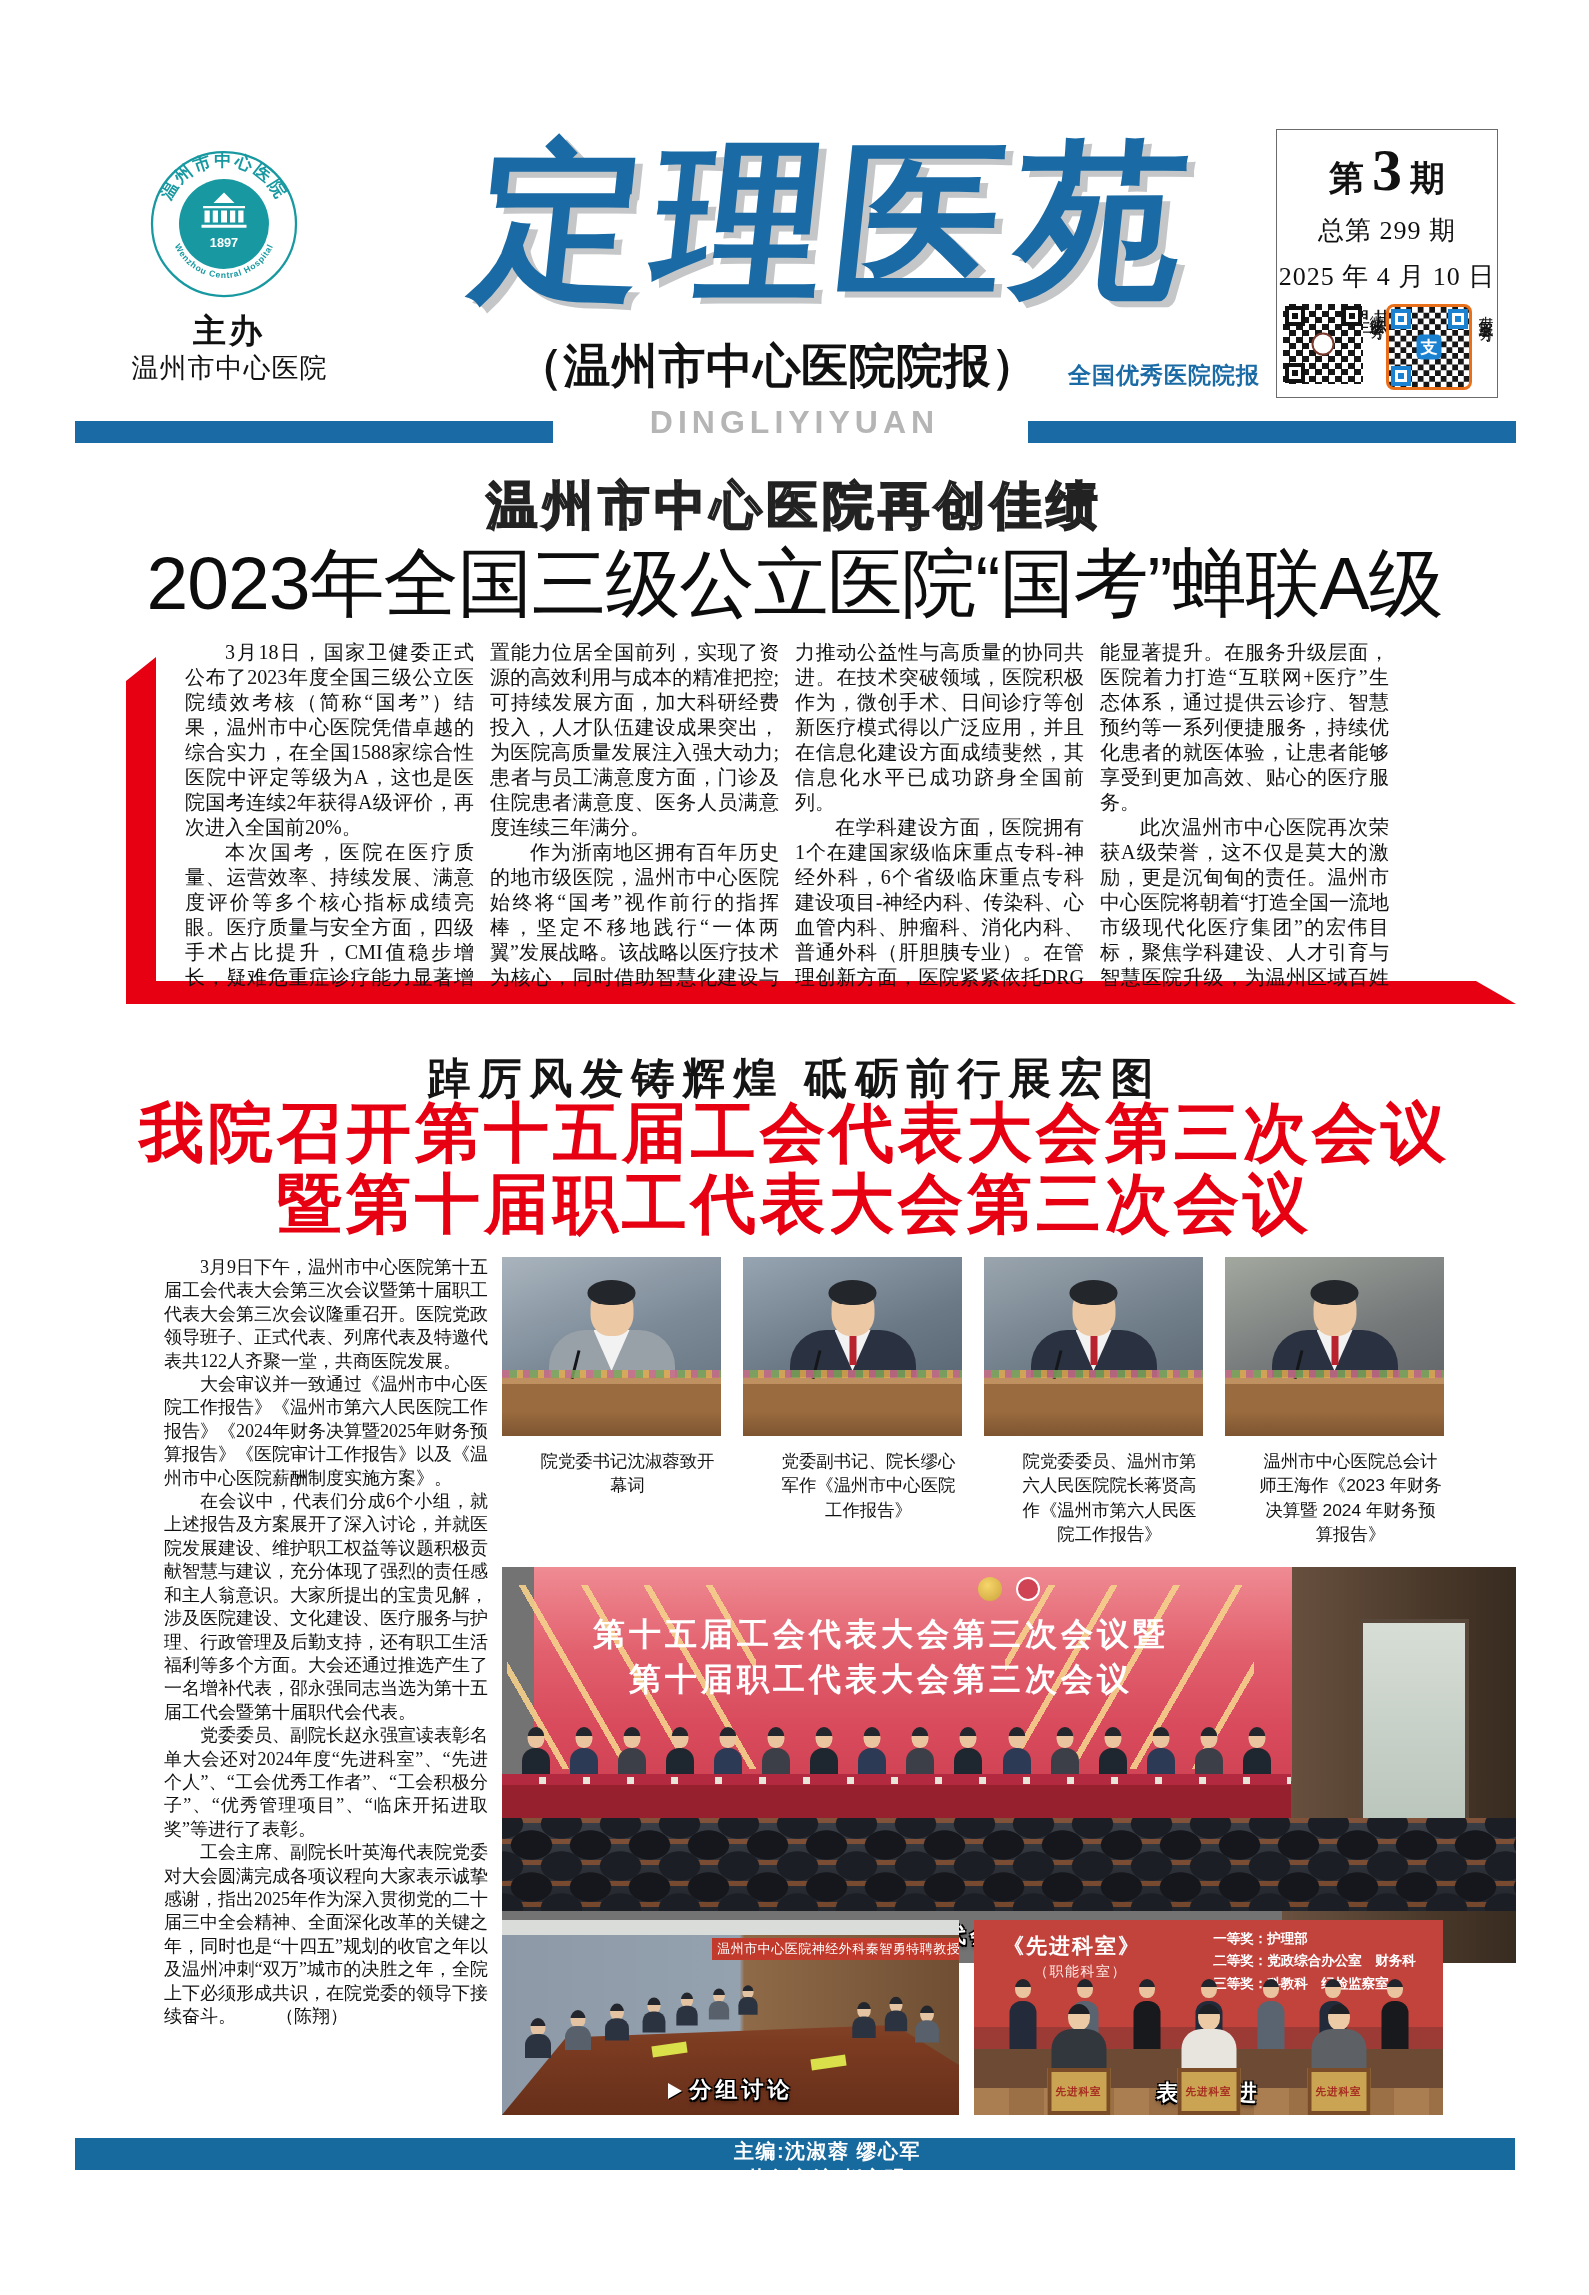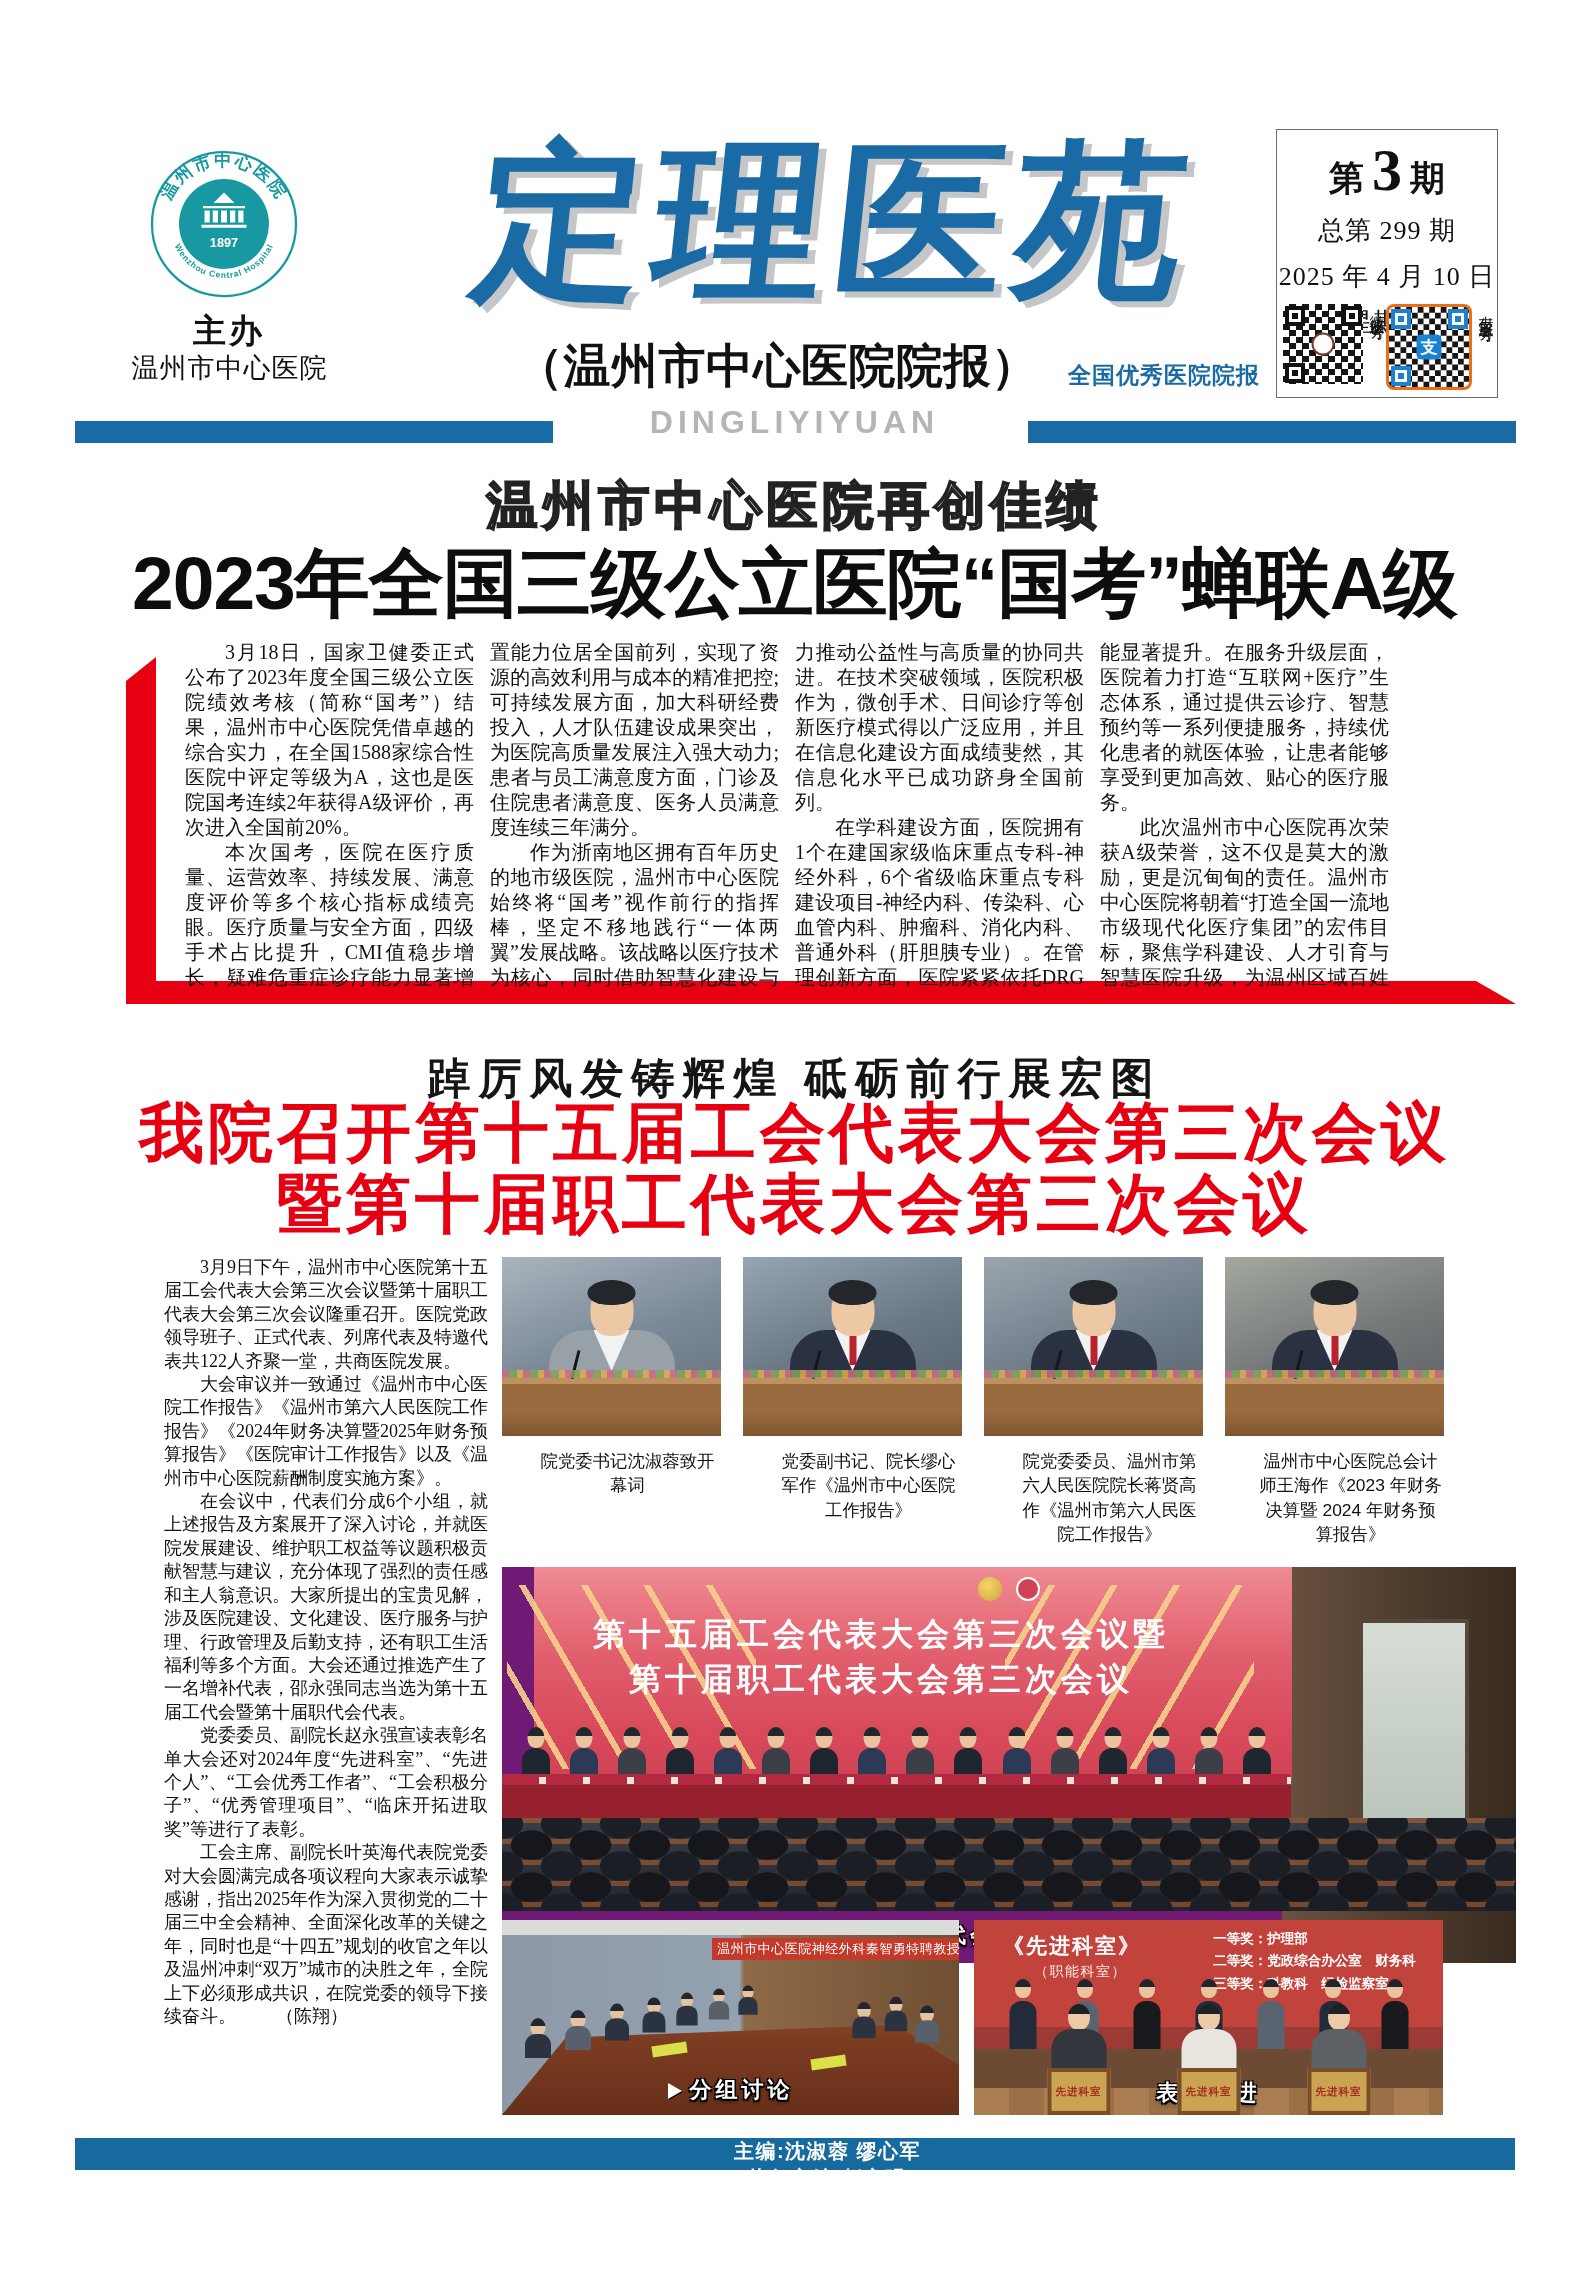--- a/index.html
+++ b/index.html
@@ -42,21 +42,21 @@
   .qrc-ali{position:absolute;left:50%;top:50%;transform:translate(-50%,-50%);width:25px;height:25px;
            border-radius:5px;background:#1b82d2;color:#fff;font-size:17px;line-height:25px;text-align:center;font-weight:bold;}
   .qrlabel{writing-mode:vertical-rl;height:80px;font-size:15px;letter-spacing:2.5px;display:flex;align-items:center;color:#111;}
 
   
   #a1kicker{left:0;top:472px;width:100%;text-align:center;font-size:51px;font-weight:800;
             letter-spacing:5px;color:#2c2c2c;}
   @supports (-webkit-text-stroke:3px #222){
     #a1kicker{-webkit-text-stroke:2px #222;color:#fff;}
   }
-  #a1headline{left:0;top:534px;width:100%;text-align:center;font-size:75px;font-weight:700;
+  #a1headline{left:0;top:534px;width:100%;text-align:center;font-size:75px;font-weight:400;
               color:#0d0d0d;white-space:nowrap;letter-spacing:-1px;}
   #redv{left:126px;top:657px;width:30px;height:347px;background:#e60012;
         clip-path:polygon(0 24px,100% 0,100% 100%,0 100%);}
   #redh{left:126px;top:981px;width:1390px;height:23px;background:#e60012;
         clip-path:polygon(0 0,calc(100% - 40px) 0,100% 100%,0 100%);}
   #a1cols{left:185px;top:640px;width:1261px;height:352px;display:flex;gap:16px;
           font-family:"Liberation Serif",serif;font-size:20px;line-height:25px;
           text-align:justify;overflow:hidden;}
   .a1col{width:289px;flex:0 0 289px;}
   #a1cols p,#a2body p{margin:0;}
@@ -91,21 +91,21 @@
   .v1 .torso{background:#98a0a8;}
   .podium{position:absolute;left:0;bottom:0;width:100%;height:59px;
           background:linear-gradient(180deg,#c09160 0 7px,#9a6b3e 7px 58%,#7d5531 100%);}
   .podium::before{content:"";position:absolute;left:33%;top:-27px;width:2.5px;height:29px;
           background:#15161a;transform:rotate(14deg);}
   .podium::after{content:"";position:absolute;left:0;top:-7px;width:100%;height:8px;opacity:.85;
           background:repeating-linear-gradient(90deg,#c96d86 0 7px,#7fa65a 7px 15px,#e0aa4f 15px 21px);}
   .hs-cap{margin-top:13px;font-size:17.4px;line-height:24.4px;text-align:center;margin-left:32px;}
 
   
-  #bigphoto{left:502px;top:1567px;width:1014px;height:396px;overflow:hidden;background:#701a75;font-family:Liberation Serif, serif;}
+  #bigphoto{left:502px;top:1567px;width:1014px;height:396px;overflow:hidden;background:#737373;font-family:Liberation Serif, serif;}
   .bp-wall{position:absolute;right:0;top:0;width:234px;height:100%;
            background:linear-gradient(90deg,#6a5140,#4b3a2b 60%,#382b20);}
   .bp-window{position:absolute;right:47px;top:52px;width:110px;height:214px;
            background:linear-gradient(180deg,#d7ded6,#b9c4bb);box-shadow:inset 0 0 0 4px #57463a;}
   .bp-screen{position:absolute;left:32px;top:0;width:758px;height:214px;
            background:linear-gradient(180deg,#ef8b93 0%,#e2606e 40%,#d84a5c 75%,#d04355 100%);}
   .bp-streak{position:absolute;top:18px;width:249px;height:184px;opacity:.9;
            background:repeating-linear-gradient(60deg,transparent 0 48px,#f5d08b 48px 54px);}
   .bp-streak.r{left:503px;background:repeating-linear-gradient(-60deg,transparent 0 48px,#f5d08b 48px 54px);}
   .bp-streak.l{left:5px;}

